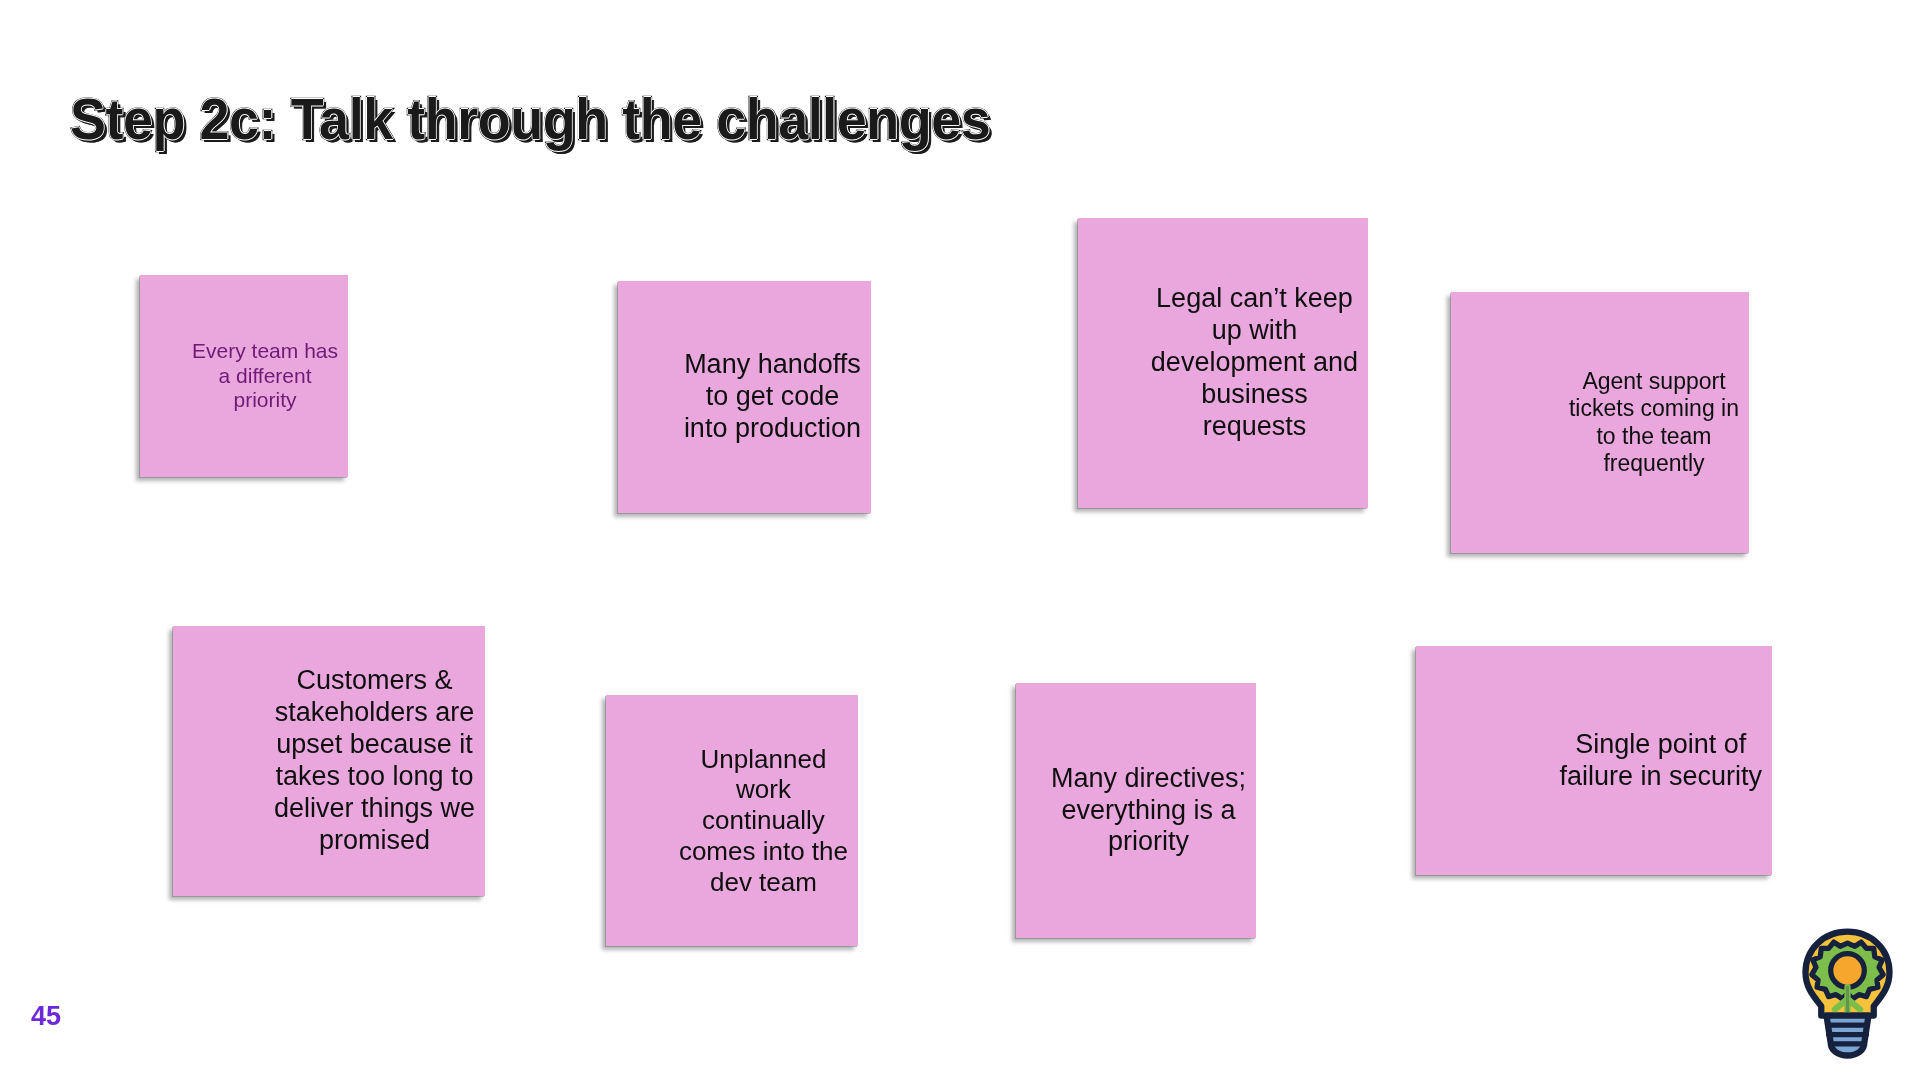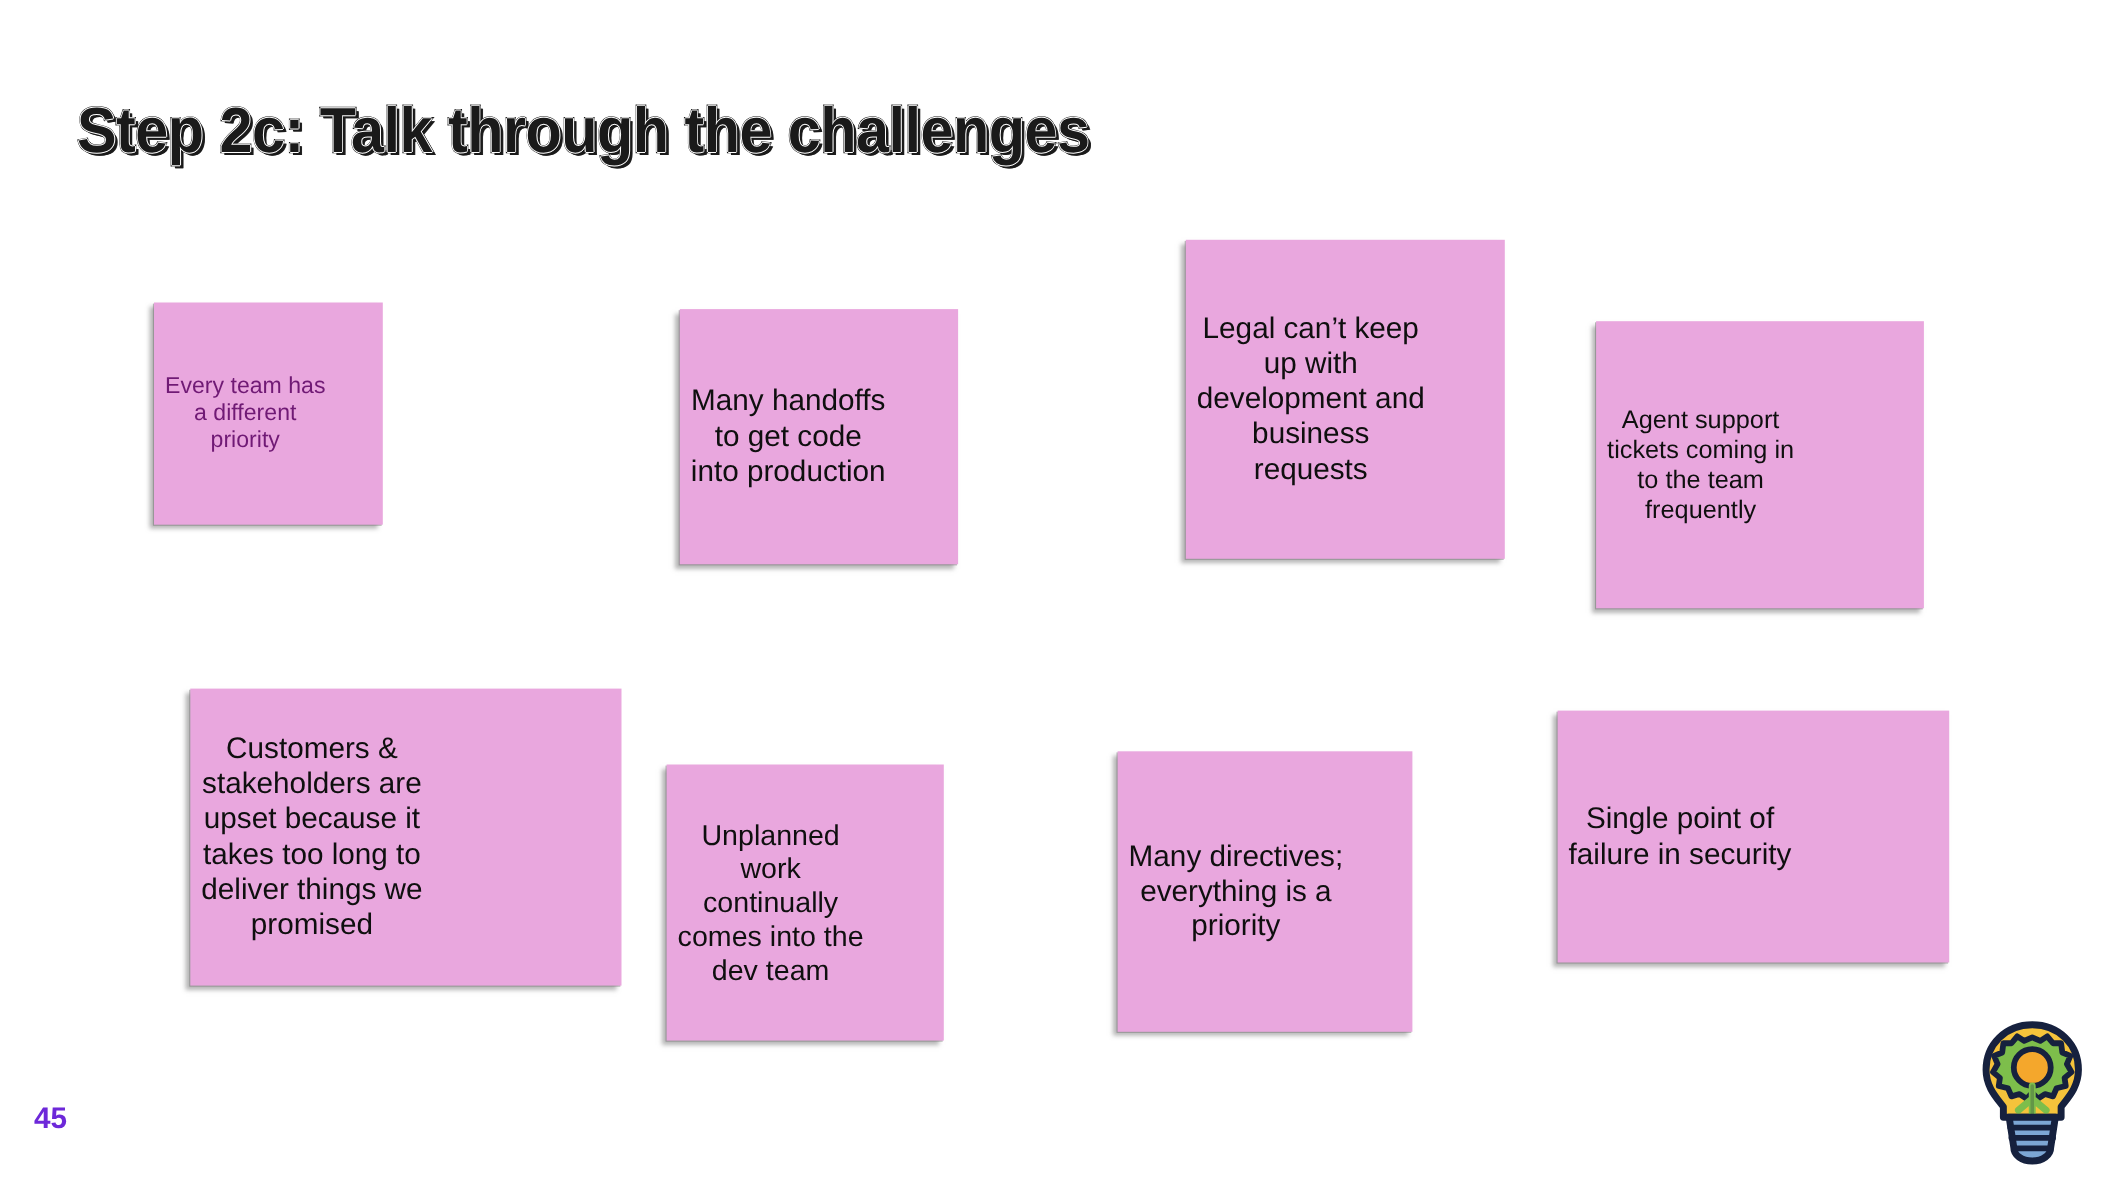--- a/index.html
+++ b/index.html
@@ -45,21 +45,21 @@
        3.4px 3.2px 0 #2a2a2a;
   }
 
   
   .note {
     position: absolute;
     box-sizing: border-box;
     background: #E9A7DE;
     display: flex;
     align-items: center;
-    justify-content: flex-start;
+    justify-content: flex-end;
     text-align: center;
     color: #0f0f0f;
     font-family: "Liberation Sans", sans-serif;
     font-size: 27px;
     line-height: 1.18;
     padding: 6px 10px;
     box-shadow:
       -4px 4px 4px rgba(120,120,120,0.55),
       -1px 1px 0 rgba(150,150,150,0.65);
   }
@@ -113,36 +113,36 @@
 development and
 business
 requests</span>
       </div>
       <div class="note" style="left: 1451px; top: 292px; width: 298px; height: 261px; background: rgb(233, 167, 222); color: rgb(15, 15, 15); font-size: 23px;">
         <span class="note-text">Agent support
 tickets coming in
 to the team
 frequently</span>
       </div>
-      <div class="note" style="left: 173px; top: 626px; width: 392px; height: 270px; background: rgb(233, 167, 222); color: rgb(15, 15, 15); font-size: 27px;">
+      <div class="note" style="left: 173px; top: 626px; width: 312px; height: 270px; background: rgb(233, 167, 222); color: rgb(15, 15, 15); font-size: 27px;">
         <span class="note-text">Customers &amp;
 stakeholders are
 upset because it
 takes too long to
 deliver things we
 promised</span>
       </div>
       <div class="note" style="left: 606px; top: 695px; width: 252px; height: 251px; background: rgb(233, 167, 222); color: rgb(15, 15, 15); font-size: 26px;">
         <span class="note-text">Unplanned
 work
 continually
 comes into the
 dev team</span>
       </div>
-      <div class="note" style="left: 1016px; top: 683px; width: 268px; height: 255px; background: rgb(233, 167, 222); color: rgb(15, 15, 15); font-size: 27px;">
+      <div class="note" style="left: 1016px; top: 683px; width: 240px; height: 255px; background: rgb(233, 167, 222); color: rgb(15, 15, 15); font-size: 27px;">
         <span class="note-text">Many directives;
 everything is a
 priority</span>
       </div>
       <div class="note" style="left: 1416px; top: 646px; width: 356px; height: 229px; background: rgb(233, 167, 222); color: rgb(15, 15, 15); font-size: 27px;">
         <span class="note-text">Single point of
 failure in security</span>
       </div>
     </div>
 

